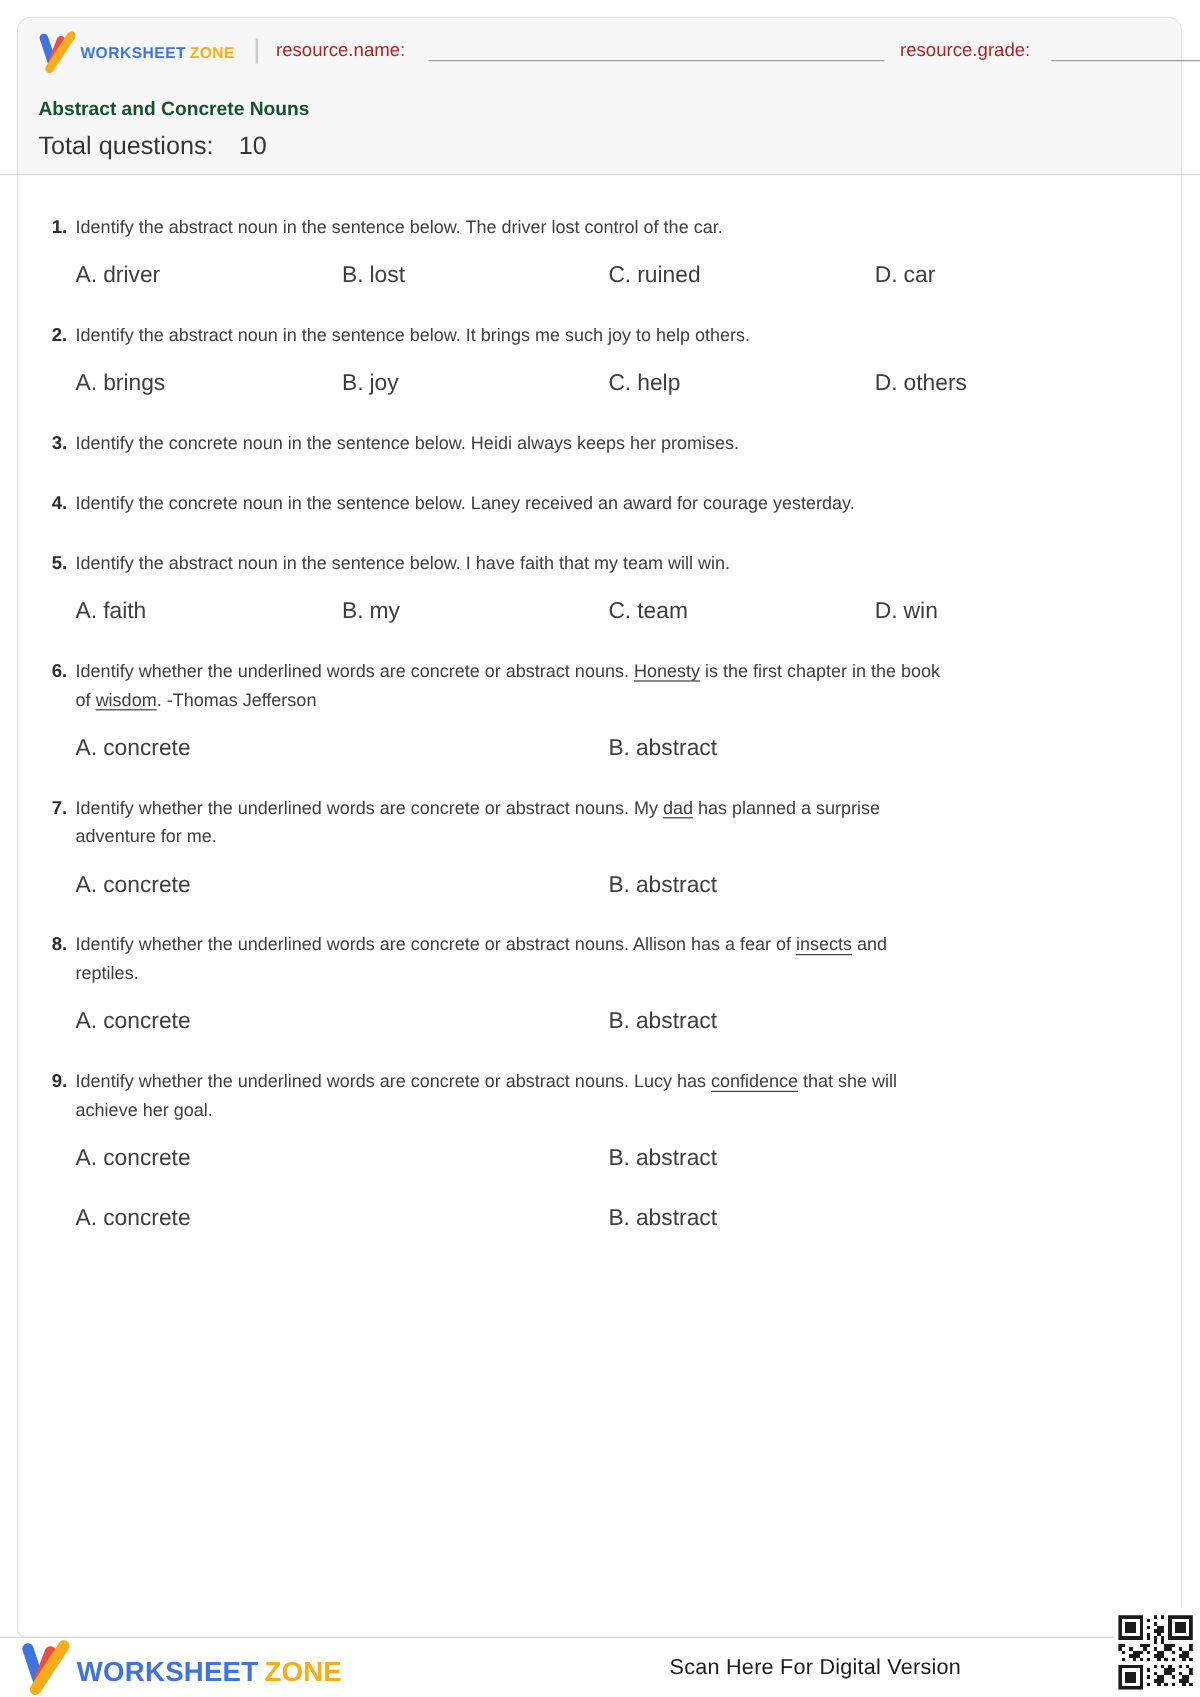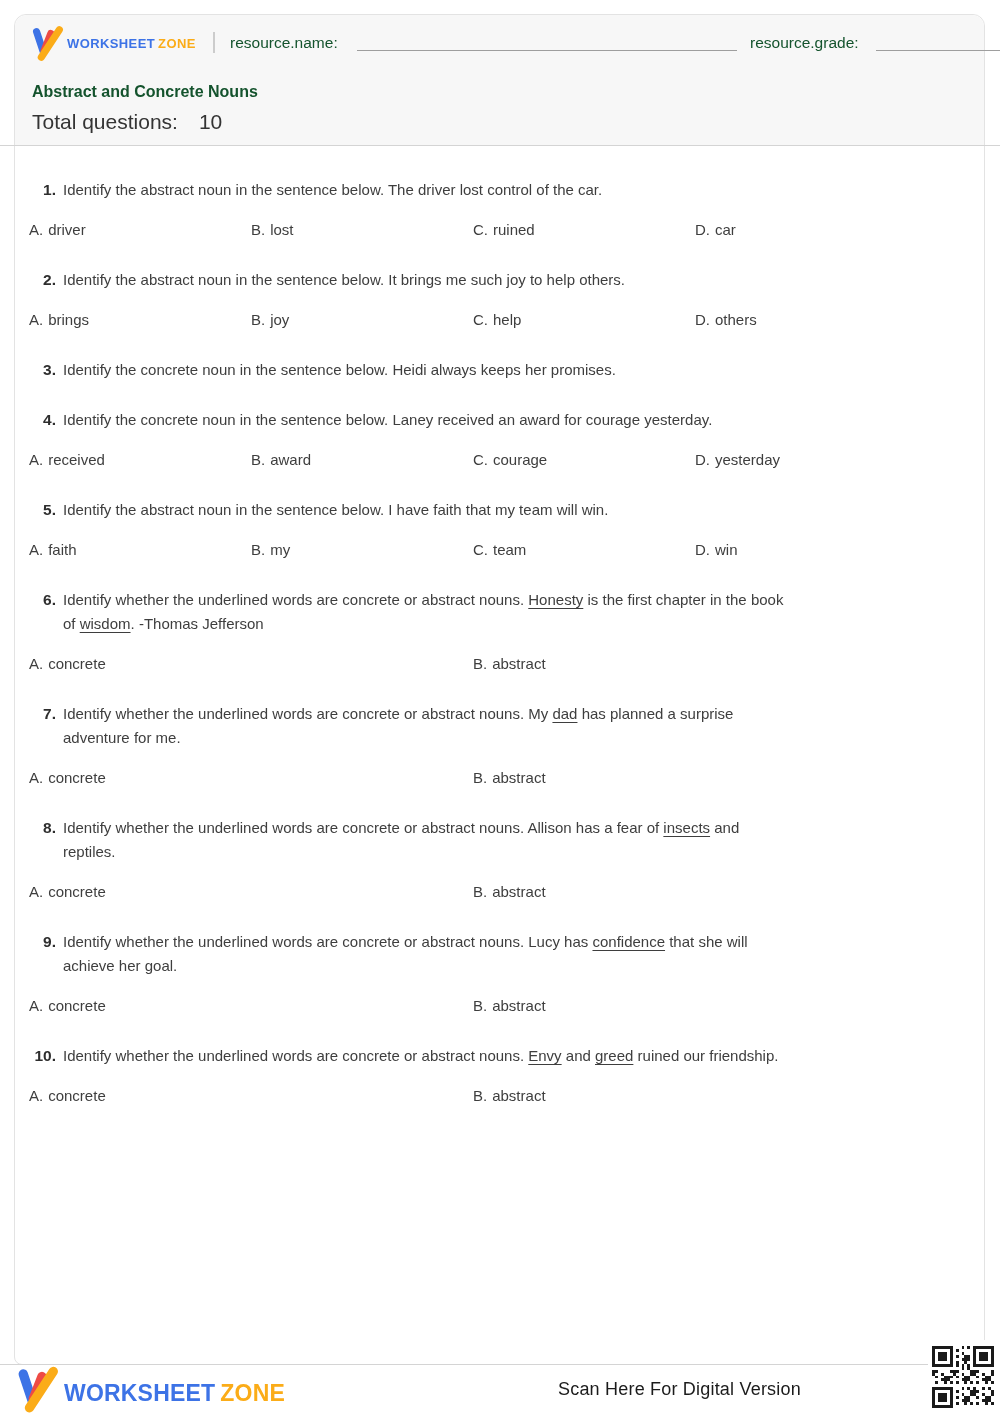--- a/index.html
+++ b/index.html
@@ -30,41 +30,41 @@
   .bleed-line{position:absolute;left:0;width:1000px;height:1px;background:#d4d4d4;z-index:3;}
   .bleed-top{top:145px;}
   .bleed-bottom{top:1364px;}
 
   
   .logo-mark{position:absolute;left:28px;top:24px;width:38px;height:38px;z-index:4;}
   .brand-text{position:absolute;left:67px;top:36px;font-size:13px;font-weight:700;letter-spacing:.4px;z-index:4;}
   .brand-text .b1{color:var(--brand-blue);}
   .brand-text .b2{color:var(--brand-yellow);margin-left:3px;}
   .head-divider{position:absolute;left:213px;top:32px;width:2px;height:21px;background:#cccccc;z-index:4;}
-  .res-label{position:absolute;top:34px;font-size:15.5px;color:#14532d;z-index:4;}
+  .res-label{position:absolute;top:34px;font-size:15.5px;color:#b91c1c;z-index:4;}
   .res-name{left:230px;}
   .res-grade{left:750px;}
   .blank-line{position:absolute;top:50px;height:1px;background:#9e9e9e;z-index:4;}
   .blank-name{left:357px;width:380px;}
   .blank-grade{left:876px;width:124px;}
   .ws-title{position:absolute;left:32px;top:83px;font-size:16px;font-weight:700;color:#14532d;z-index:4;}
   .ws-total{position:absolute;left:32px;top:110px;font-size:21px;color:#343434;z-index:4;}
   .ws-total .val{margin-left:21px;}
 
   
   .questions{
     position:absolute;left:0;top:146px;width:1000px;
     padding:32px 0 0 29px;z-index:2;
   }
   .question{margin-bottom:26px;}
   .q-line{display:flex;align-items:flex-start;}
   .q-num{flex:0 0 27px;width:27px;text-align:right;font-weight:700;font-size:15.5px;line-height:24px;color:#2e2e2e;}
   .q-text{margin-left:7px;width:880px;font-size:15px;line-height:24px;color:var(--text-dark);}
   .q-text .u{text-decoration:underline;text-underline-offset:3px;text-decoration-thickness:1px;}
-  .options{display:flex;margin-top:16px;font-size:15px;line-height:24px;color:var(--text-dark);}
+  .options{display:flex;margin-top:16px;margin-left:34px;font-size:19px;line-height:24px;color:var(--text-dark);}
   .options.four .opt{width:222px;}
   .options.two  .opt{width:444px;}
   .opt .ol{margin-right:5px;}
 
   
   .footer-logo-mark{position:absolute;left:12px;top:1364px;width:50px;height:50px;z-index:6;}
   .footer-brand{position:absolute;left:64px;top:1380px;font-size:23px;font-weight:700;letter-spacing:.2px;z-index:6;}
   .footer-brand .b1{color:var(--brand-blue);}
   .footer-brand .b2{color:var(--brand-yellow);margin-left:5px;}
   .scan-text{position:absolute;left:558px;top:1379px;font-size:18px;color:#1b1b1b;z-index:6;letter-spacing:.2px;}
@@ -123,26 +123,20 @@
       <div class="q-line">
         <span class="q-num">3.</span>
         <div class="q-text"><span>Identify the concrete noun in the sentence below. Heidi always keeps her promises.</span></div>
       </div>
     </div>
     <div class="question">
       <div class="q-line">
         <span class="q-num">4.</span>
         <div class="q-text"><span>Identify the concrete noun in the sentence below. Laney received an award for courage yesterday.</span></div>
       </div>
-      <div class="options four">
-        <span class="opt"><span class="ol">A.</span><span class="ot">received</span></span>
-        <span class="opt"><span class="ol">B.</span><span class="ot">award</span></span>
-        <span class="opt"><span class="ol">C.</span><span class="ot">courage</span></span>
-        <span class="opt"><span class="ol">D.</span><span class="ot">yesterday</span></span>
-      </div>
     </div>
     <div class="question">
       <div class="q-line">
         <span class="q-num">5.</span>
         <div class="q-text"><span>Identify the abstract noun in the sentence below. I have faith that my team will win.</span></div>
       </div>
       <div class="options four">
         <span class="opt"><span class="ol">A.</span><span class="ot">faith</span></span>
         <span class="opt"><span class="ol">B.</span><span class="ot">my</span></span>
         <span class="opt"><span class="ol">C.</span><span class="ot">team</span></span>
@@ -183,24 +177,20 @@
       <div class="q-line">
         <span class="q-num">9.</span>
         <div class="q-text"><span>Identify whether the underlined words are concrete or abstract nouns. Lucy has </span><span class="u">confidence</span><span> that she will</span><br><span>achieve her goal.</span></div>
       </div>
       <div class="options two">
         <span class="opt"><span class="ol">A.</span><span class="ot">concrete</span></span>
         <span class="opt"><span class="ol">B.</span><span class="ot">abstract</span></span>
       </div>
     </div>
     <div class="question">
-      <div class="q-line">
-        <span class="q-num">10.</span>
-        <div class="q-text"><span>Identify whether the underlined words are concrete or abstract nouns. </span><span class="u">Envy</span><span> and </span><span class="u">greed</span><span> ruined our friendship.</span></div>
-      </div>
       <div class="options two">
         <span class="opt"><span class="ol">A.</span><span class="ot">concrete</span></span>
         <span class="opt"><span class="ol">B.</span><span class="ot">abstract</span></span>
       </div>
     </div>
   </div>
 
 <svg class="footer-logo-mark" viewBox="0 0 40 40">
   <line x1="9" y1="8" x2="16" y2="29" stroke-width="7.5" stroke-linecap="round" class="st-blue" stroke="#3D73E6"></line>
   <line x1="24" y1="10" x2="17" y2="28" stroke-width="7.5" stroke-linecap="round" class="st-red" stroke="#EE4B44"></line>

